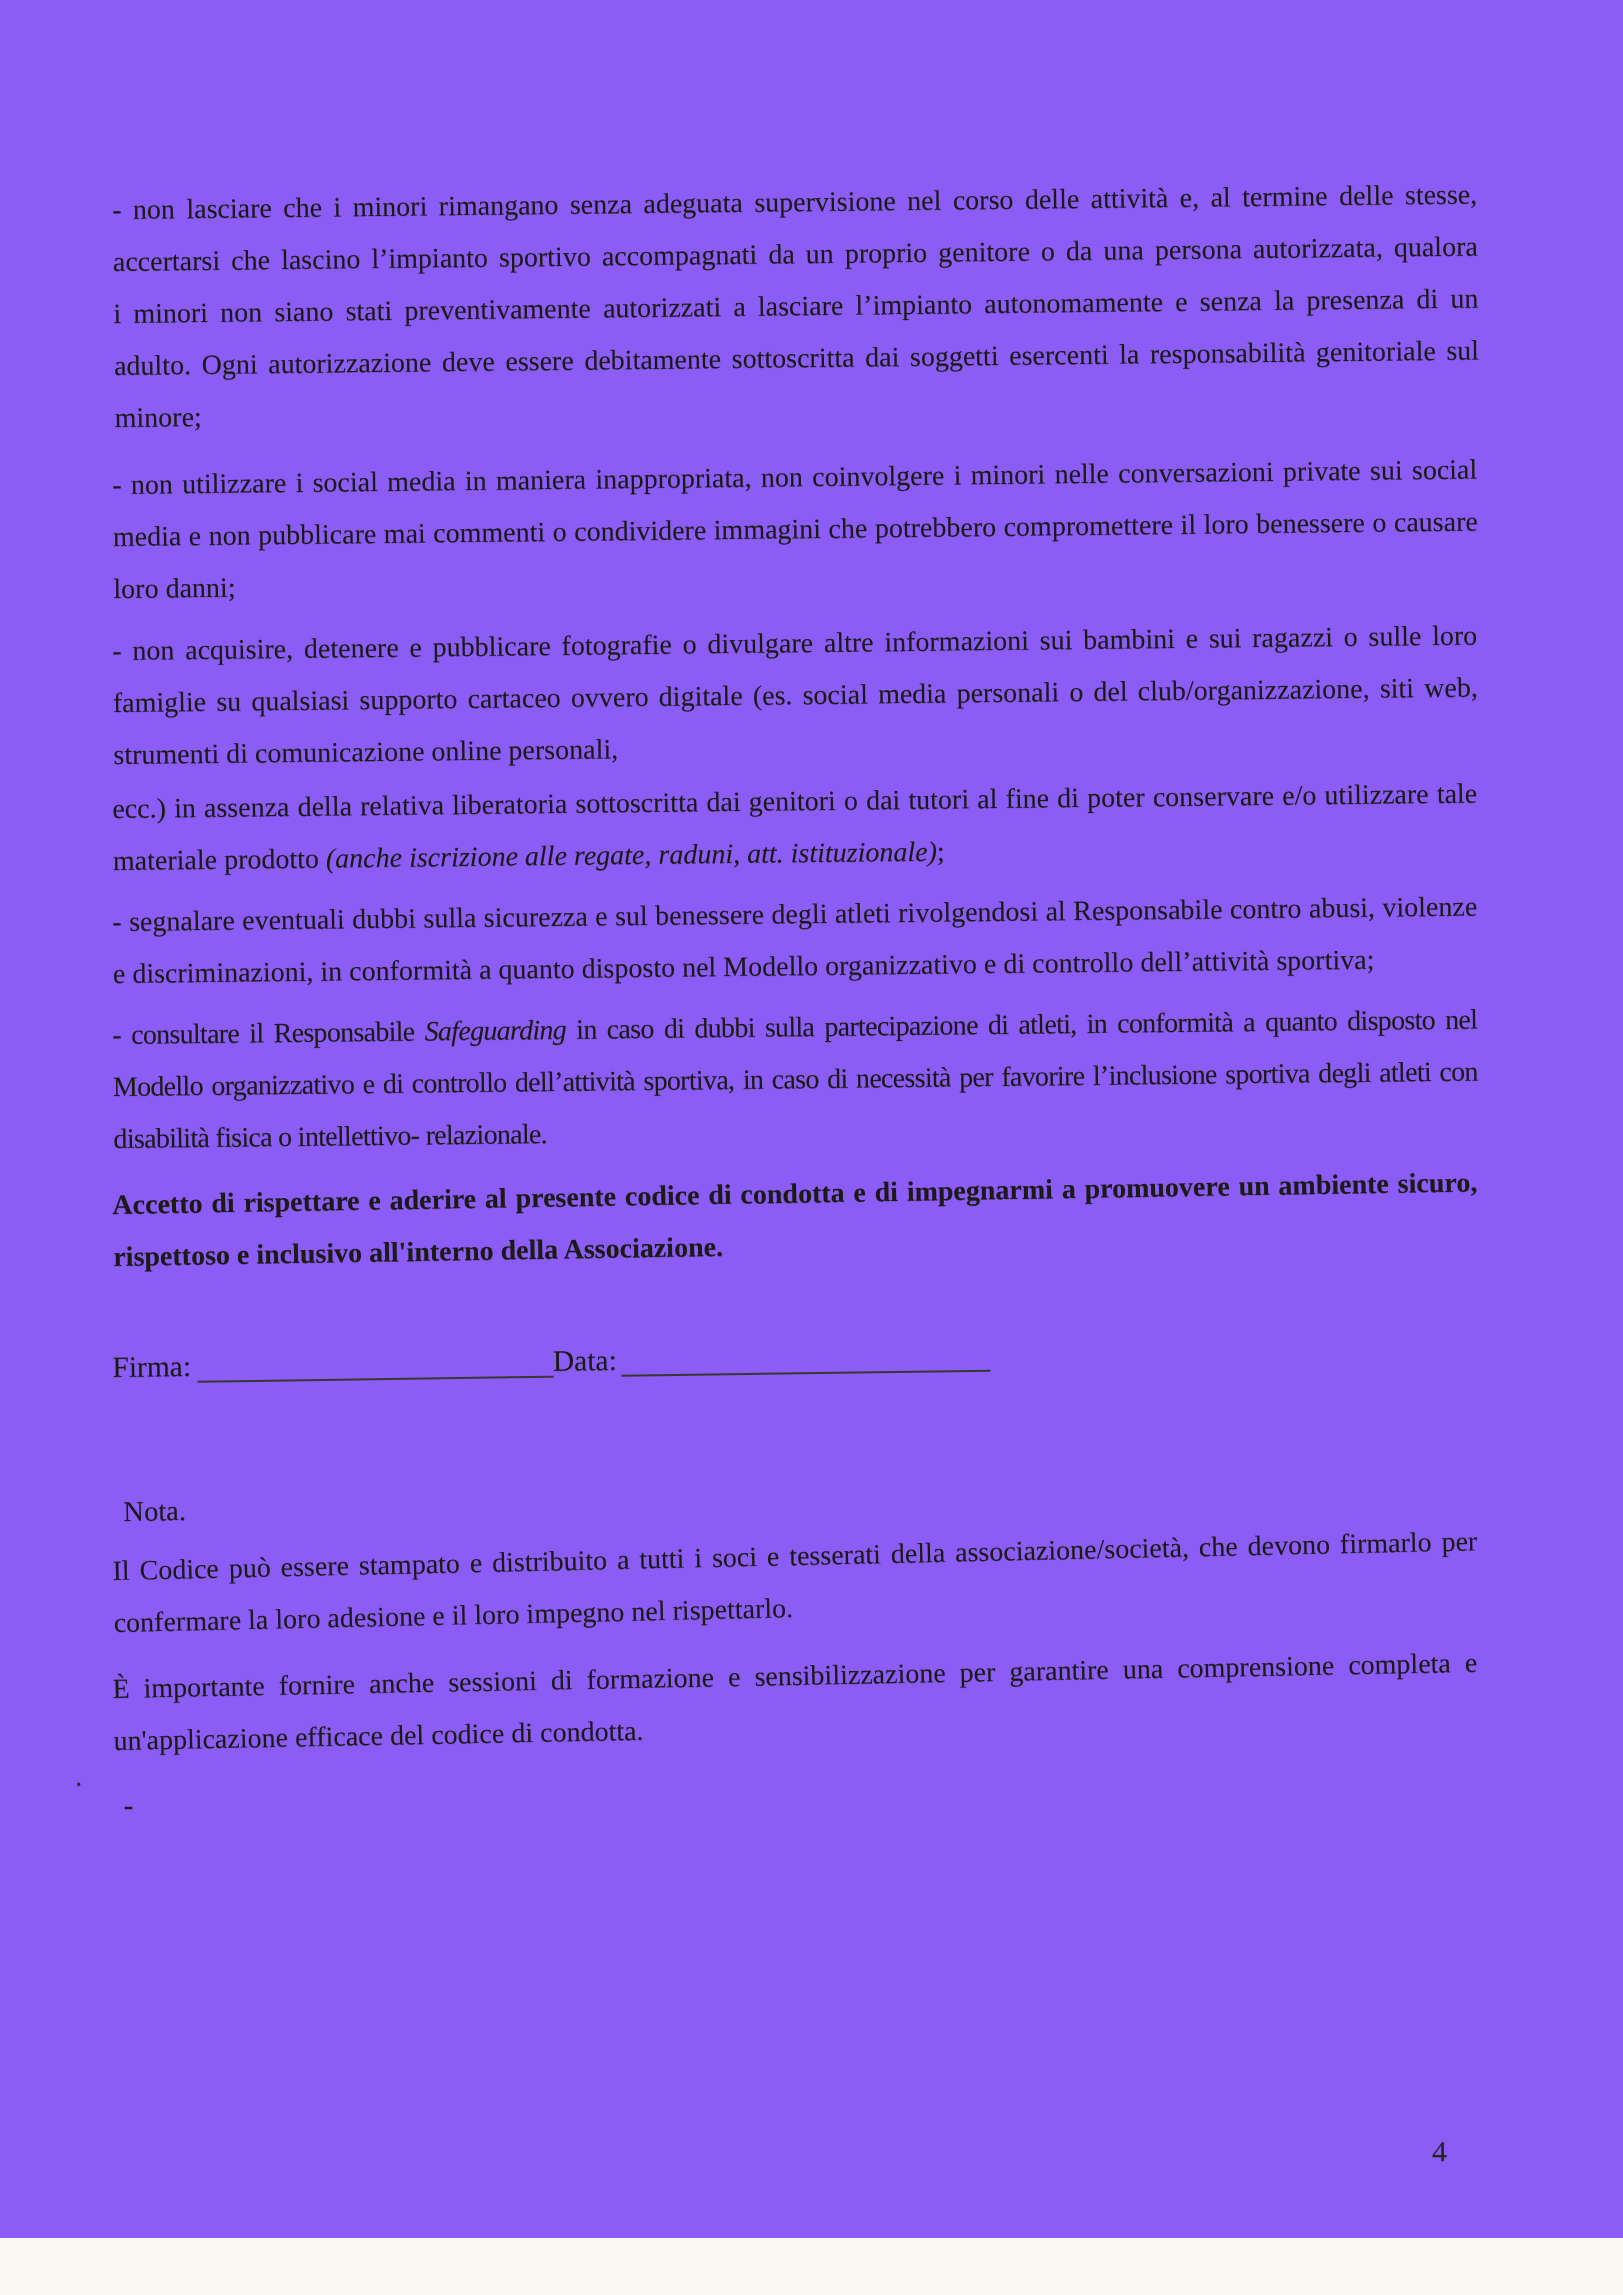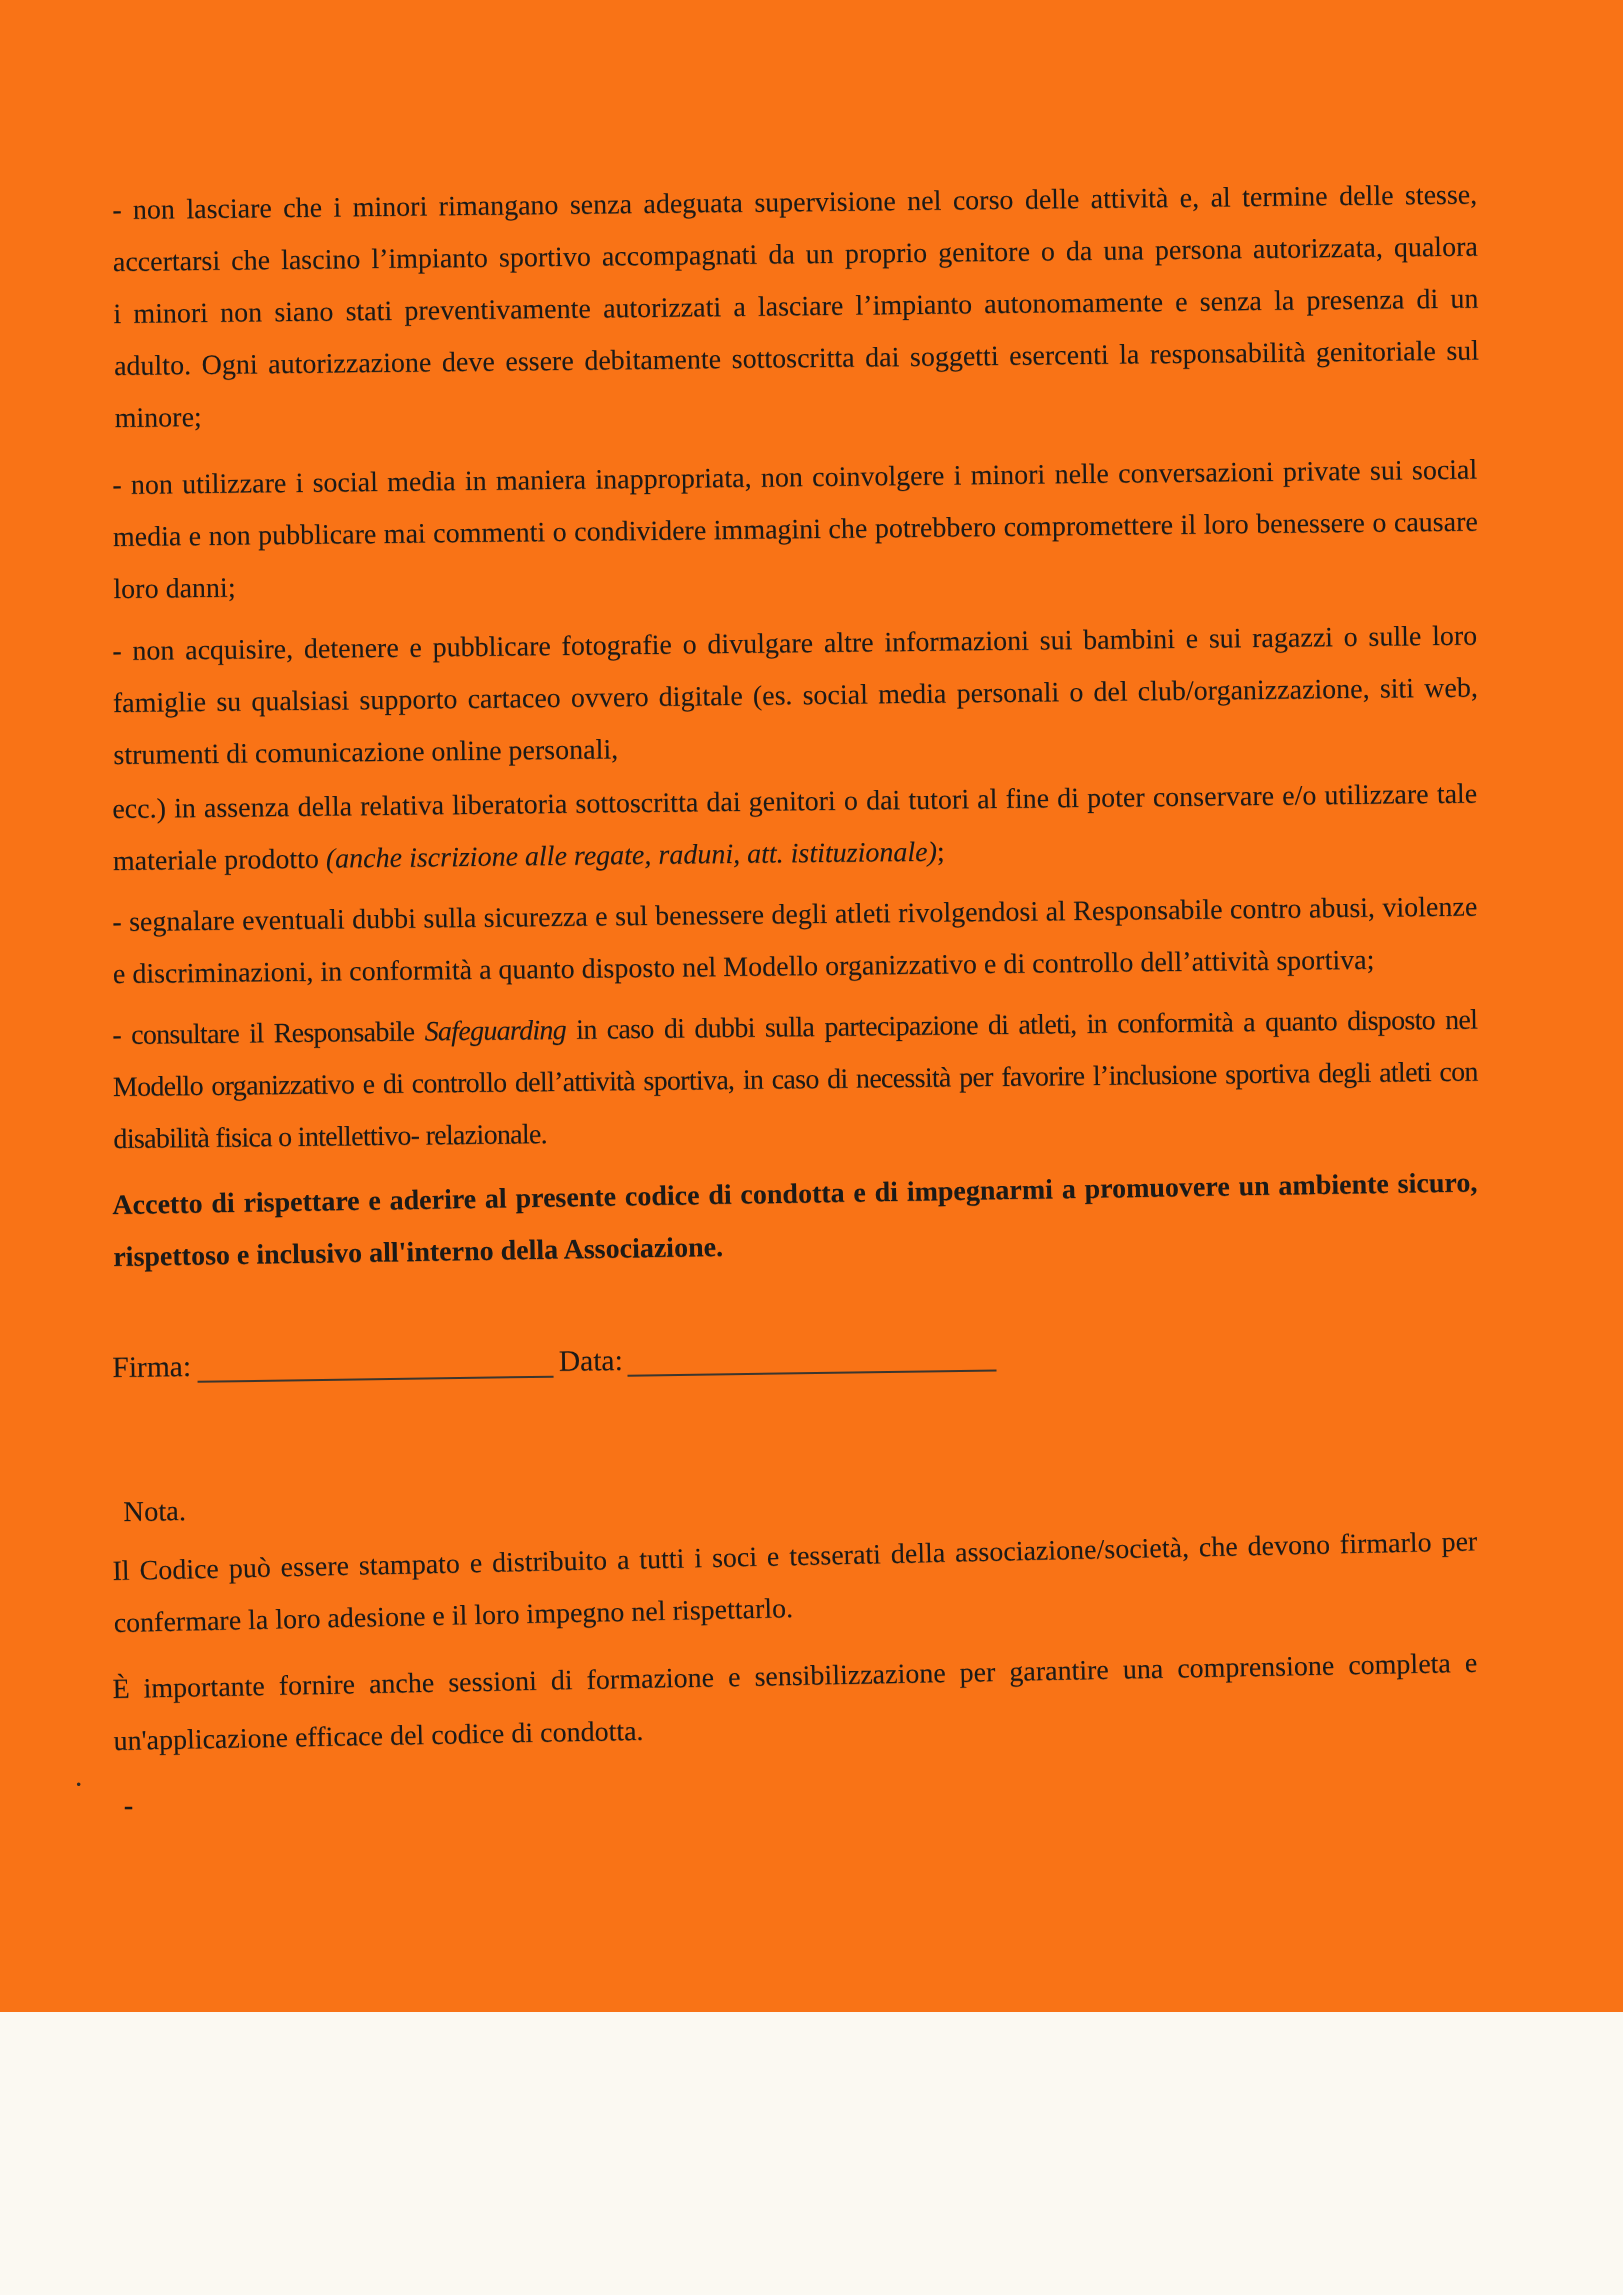--- a/index.html
+++ b/index.html
@@ -3,22 +3,22 @@
 <meta charset="utf-8">
 <style>
   html, body { margin: 0; padding: 0; }
   body {
     width: 1624px; height: 2295px;
     background: #fbf9f2;
     font-family: "Liberation Serif", "DejaVu Serif", serif;
   }
   .page {
     position: relative;
-    width: 1624px; height: 2012px;
-    background: #f97316;
+    width: 1624px; height: 2238px;
+    background: #8b5cf6;
     overflow: hidden;
     color: #1c1a17;
   }
   .content {
     position: absolute;
     left: 112px; top: 0;
     width: 1365px;
     padding-top: 184px;
   }
   .para {
@@ -56,21 +56,21 @@
     transform-origin: 0 0;
     text-shadow: 0 0.5px 0.5px rgba(50,44,38,0.35);
   }
   .sigline {
     display: inline-block;
     border-bottom: 2.5px solid #3a362f;
     transform: translateY(6.9px);
   }
   .w1 { width: 356px; margin-left: 5.9px; }
   .w2 { width: 369px; margin-left: 4.9px; }
-  .datalabel { margin-left: 6px; }
+  .datalabel { margin-left: 0; }
 
   .nota-head {
     margin: 93px 0 0 10.8px;
     font-size: 28.5px;
     line-height: 52px;
     transform: rotate(-0.9deg);
     transform-origin: 0 0;
     text-shadow: 0 0.5px 0.5px rgba(50,44,38,0.35);
   }
   .nota-p1 { margin-top: 6.9px; }

